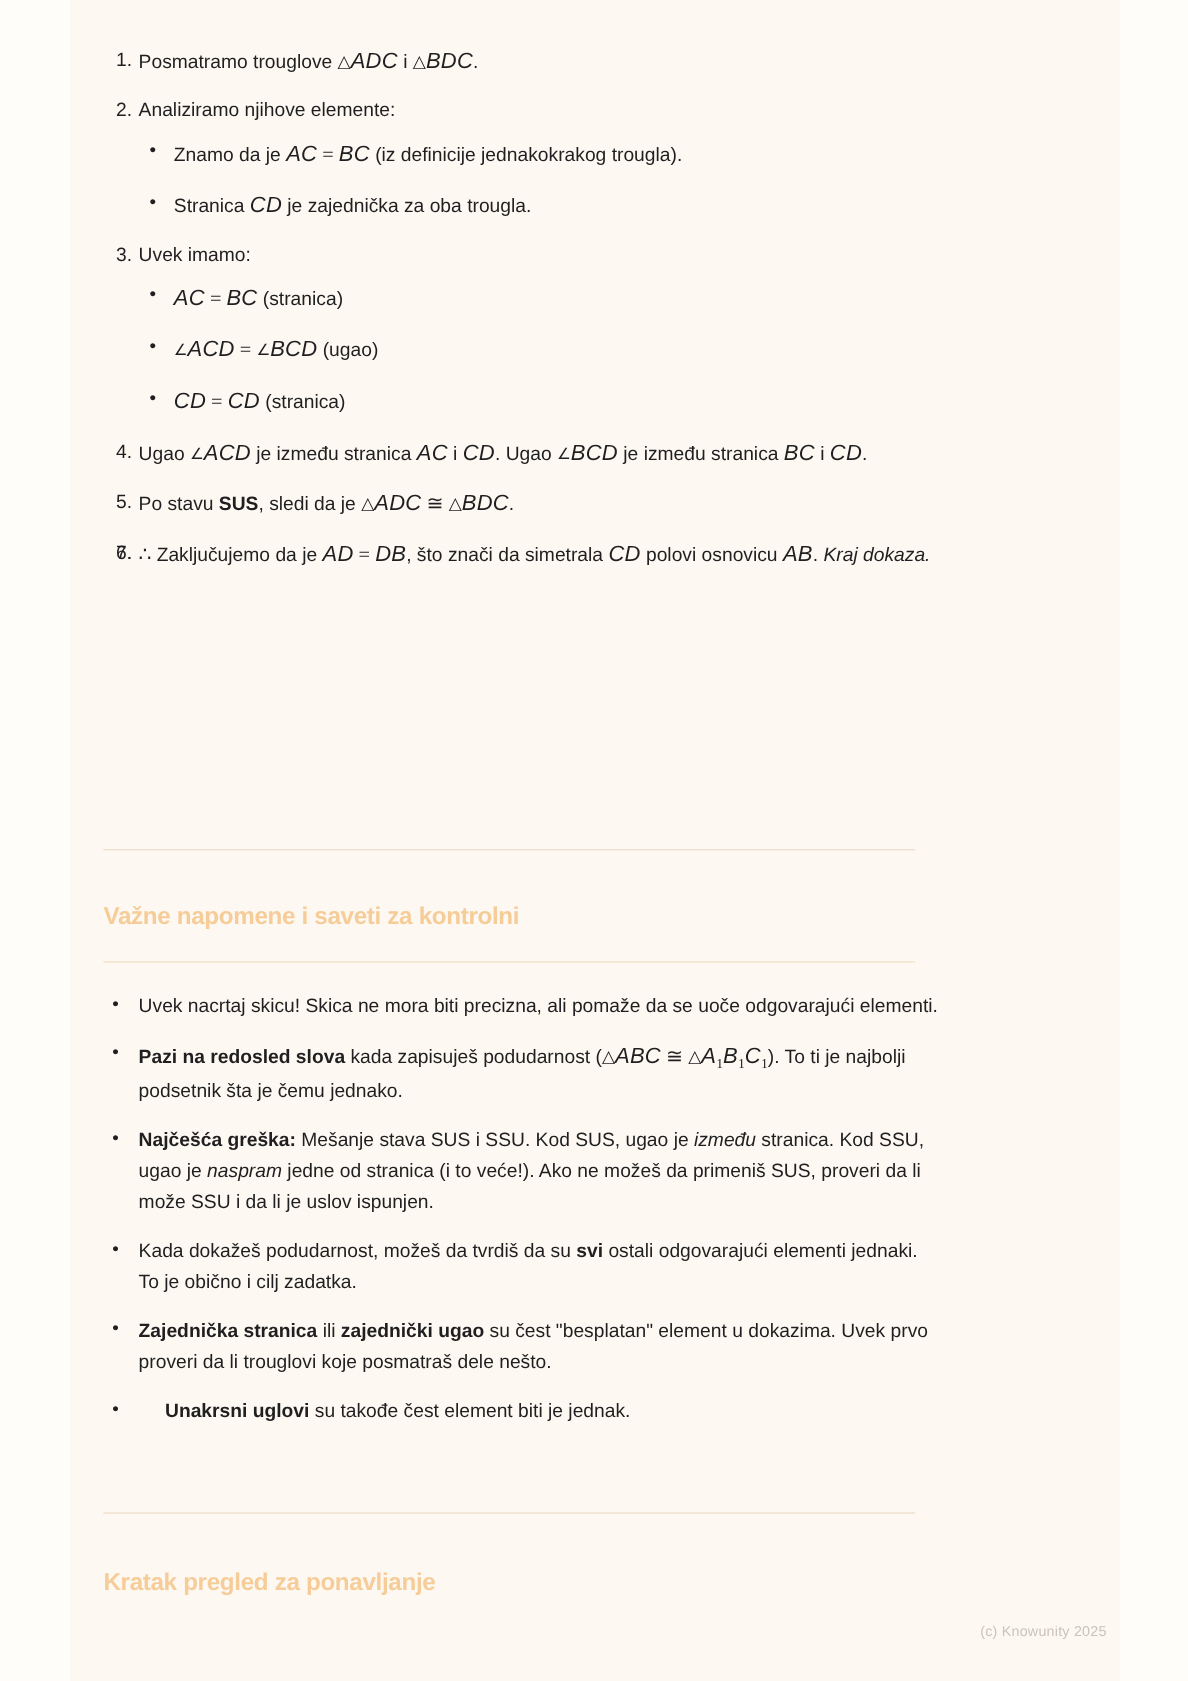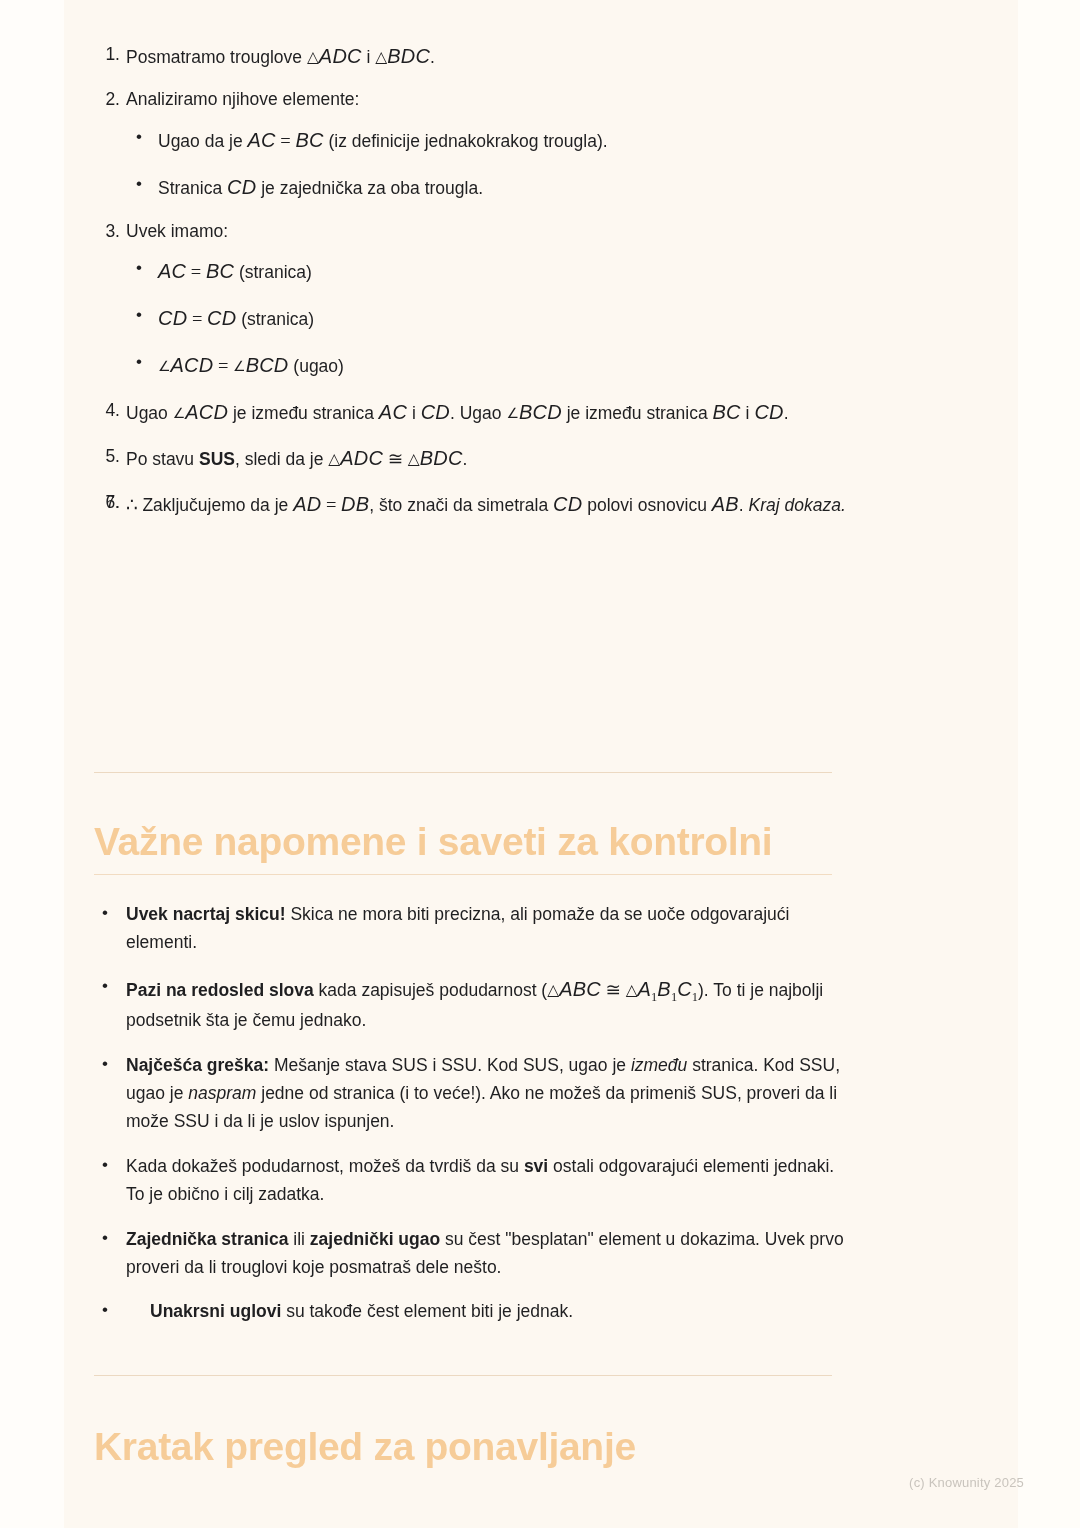--- a/index.html
+++ b/index.html
@@ -128,21 +128,21 @@
   .divider {
     position: absolute;
     left: 30px;
     width: 738px;
     height: 1px;
     background: #ecd9c2;
   }
   .section-title {
     position: absolute;
     left: 30px;
-    font-size: 39px;
+    font-size: 22px;
     font-weight: bold;
     color: #f6cc98;
     letter-spacing: -0.3px;
     white-space: nowrap;
   }
   .title-rule {
     position: absolute;
     left: 30px;
     width: 738px;
     height: 1px;
@@ -167,63 +167,63 @@
   ul.tips > li:before {
     content: "•";
     position: absolute;
     left: 8px;
     top: -1px;
     font-size: 17px;
     color: #1f1f21;
   }
   .watermark {
     position: absolute;
-    right: 56px;
+    right: 74px;
     bottom: 38px;
     font-size: 13px;
     color: #c9c4bd;
     letter-spacing: 0.2px;
   }
 </style>
 </head>
 <body>
 
 <div class="page">
 
   <div class="left-margin"></div>
   <div class="right-margin"></div>
 
   <div class="content">
 
     <div class="body-col">
       <ol class="steps" id="steps-list">
           <li><span class="num">1.</span><span><span>Posmatramo trouglove </span><span class="tri">△</span><span class="mi">ADC</span><span> i </span><span class="tri">△</span><span class="mi">BDC</span><span>.</span></span></li>
           <li><span class="num">2.</span><span><span>Analiziramo njihove elemente:</span></span><ul class="sub">
-              <li><span>Ugao da je </span><span class="mi">AC</span><span class="mop"> = </span><span class="mi">BC</span><span> (iz definicije jednakokrakog trougla).</span></li>
+              <li><span>Znamo da je </span><span class="mi">AC</span><span class="mop"> = </span><span class="mi">BC</span><span> (iz definicije jednakokrakog trougla).</span></li>
               <li><span>Stranica </span><span class="mi">CD</span><span> je zajednička za oba trougla.</span></li>
             </ul></li>
           <li><span class="num">3.</span><span><span>Uvek imamo:</span></span><ul class="sub">
               <li><span class="mi">AC</span><span class="mop"> = </span><span class="mi">BC</span><span> (stranica)</span></li>
+              <li><span class="ang">∠</span><span class="mi">ACD</span><span class="mop"> = </span><span class="ang">∠</span><span class="mi">BCD</span><span> (ugao)</span></li>
               <li><span class="mi">CD</span><span class="mop"> = </span><span class="mi">CD</span><span> (stranica)</span></li>
-              <li><span class="ang">∠</span><span class="mi">ACD</span><span class="mop"> = </span><span class="ang">∠</span><span class="mi">BCD</span><span> (ugao)</span></li>
             </ul></li>
           <li><span class="num">4.</span><span><span>Ugao </span><span class="ang">∠</span><span class="mi">ACD</span><span> je između stranica </span><span class="mi">AC</span><span> i </span><span class="mi">CD</span><span>. Ugao </span><span class="ang">∠</span><span class="mi">BCD</span><span> je između stranica </span><span class="mi">BC</span><span> i </span><span class="mi">CD</span><span>.</span></span></li>
           <li><span class="num">5.</span><span><span>Po stavu </span><span class="bd" style="font-weight: bold;">SUS</span><span>, sledi da je </span><span class="tri">△</span><span class="mi">ADC</span><span class="mop"> ≅ </span><span class="tri">△</span><span class="mi">BDC</span><span>.</span></span></li>
           <li><span class="num">6.</span></li>
           <li><span class="num">7.</span><span><span class="mop">∴ </span><span>Zaključujemo da je </span><span class="mi">AD</span><span class="mop"> = </span><span class="mi">DB</span><span>, što znači da simetrala </span><span class="mi">CD</span><span> polovi osnovicu </span><span class="mi">AB</span><span>. </span><span class="it" style="font-style: italic;">Kraj dokaza.</span></span></li>
         </ol>
     </div>
 
     <div class="divider" style="top:772px;"></div>
 
     <div class="section-title" style="top:820px;" id="notes-title">Važne napomene i saveti za kontrolni</div>
     <div class="title-rule" style="top:874px;"></div>
 
     <ul class="tips" id="tips-list" style="top:900px;">
-        <li><span class="bd" style="font-weight: bold;">Uvek nacrtaj skicu!</span><span> Skica ne mora biti precizna, ali pomaže da se uoče odgovarajući elementi.</span></li>
+        <li><span class="bd" style="font-weight: normal;">Uvek nacrtaj skicu!</span><span> Skica ne mora biti precizna, ali pomaže da se uoče odgovarajući elementi.</span></li>
         <li><span class="bd" style="font-weight: bold;">Pazi na redosled slova</span><span> kada zapisuješ podudarnost (</span><span class="tri">△</span><span class="mi">ABC</span><span class="mop"> ≅ </span><span class="tri">△</span><span class="mi">A</span><span class="sub1">1</span><span class="mi">B</span><span class="sub1">1</span><span class="mi">C</span><span class="sub1">1</span><span>). To ti je najbolji podsetnik šta je čemu jednako.</span></li>
         <li><span class="bd" style="font-weight: bold;">Najčešća greška:</span><span> Mešanje stava SUS i SSU. Kod SUS, ugao je </span><span class="it" style="font-style: italic;">između</span><span> stranica. Kod SSU, ugao je </span><span class="it" style="font-style: italic;">naspram</span><span> jedne od stranica (i to veće!). Ako ne možeš da primeniš SUS, proveri da li može SSU i da li je uslov ispunjen.</span></li>
         <li><span>Kada dokažeš podudarnost, možeš da tvrdiš da su </span><span class="bd" style="font-weight: bold;">svi</span><span> ostali odgovarajući elementi jednaki. To je obično i cilj zadatka.</span></li>
         <li><span class="bd" style="font-weight: bold;">Zajednička stranica</span><span> ili </span><span class="bd" style="font-weight: bold;">zajednički ugao</span><span> su čest "besplatan" element u dokazima. Uvek prvo proveri da li trouglovi koje posmatraš dele nešto.</span></li>
         <li><span class="bd" style="font-weight: bold; margin-left: 24px;">Unakrsni uglovi</span><span> su takođe čest element biti je jednak.</span></li>
       </ul>
 
     <div class="divider" style="top:1375px;"></div>
 
     <div class="section-title" style="top:1425px;" id="summary-title">Kratak pregled za ponavljanje</div>

